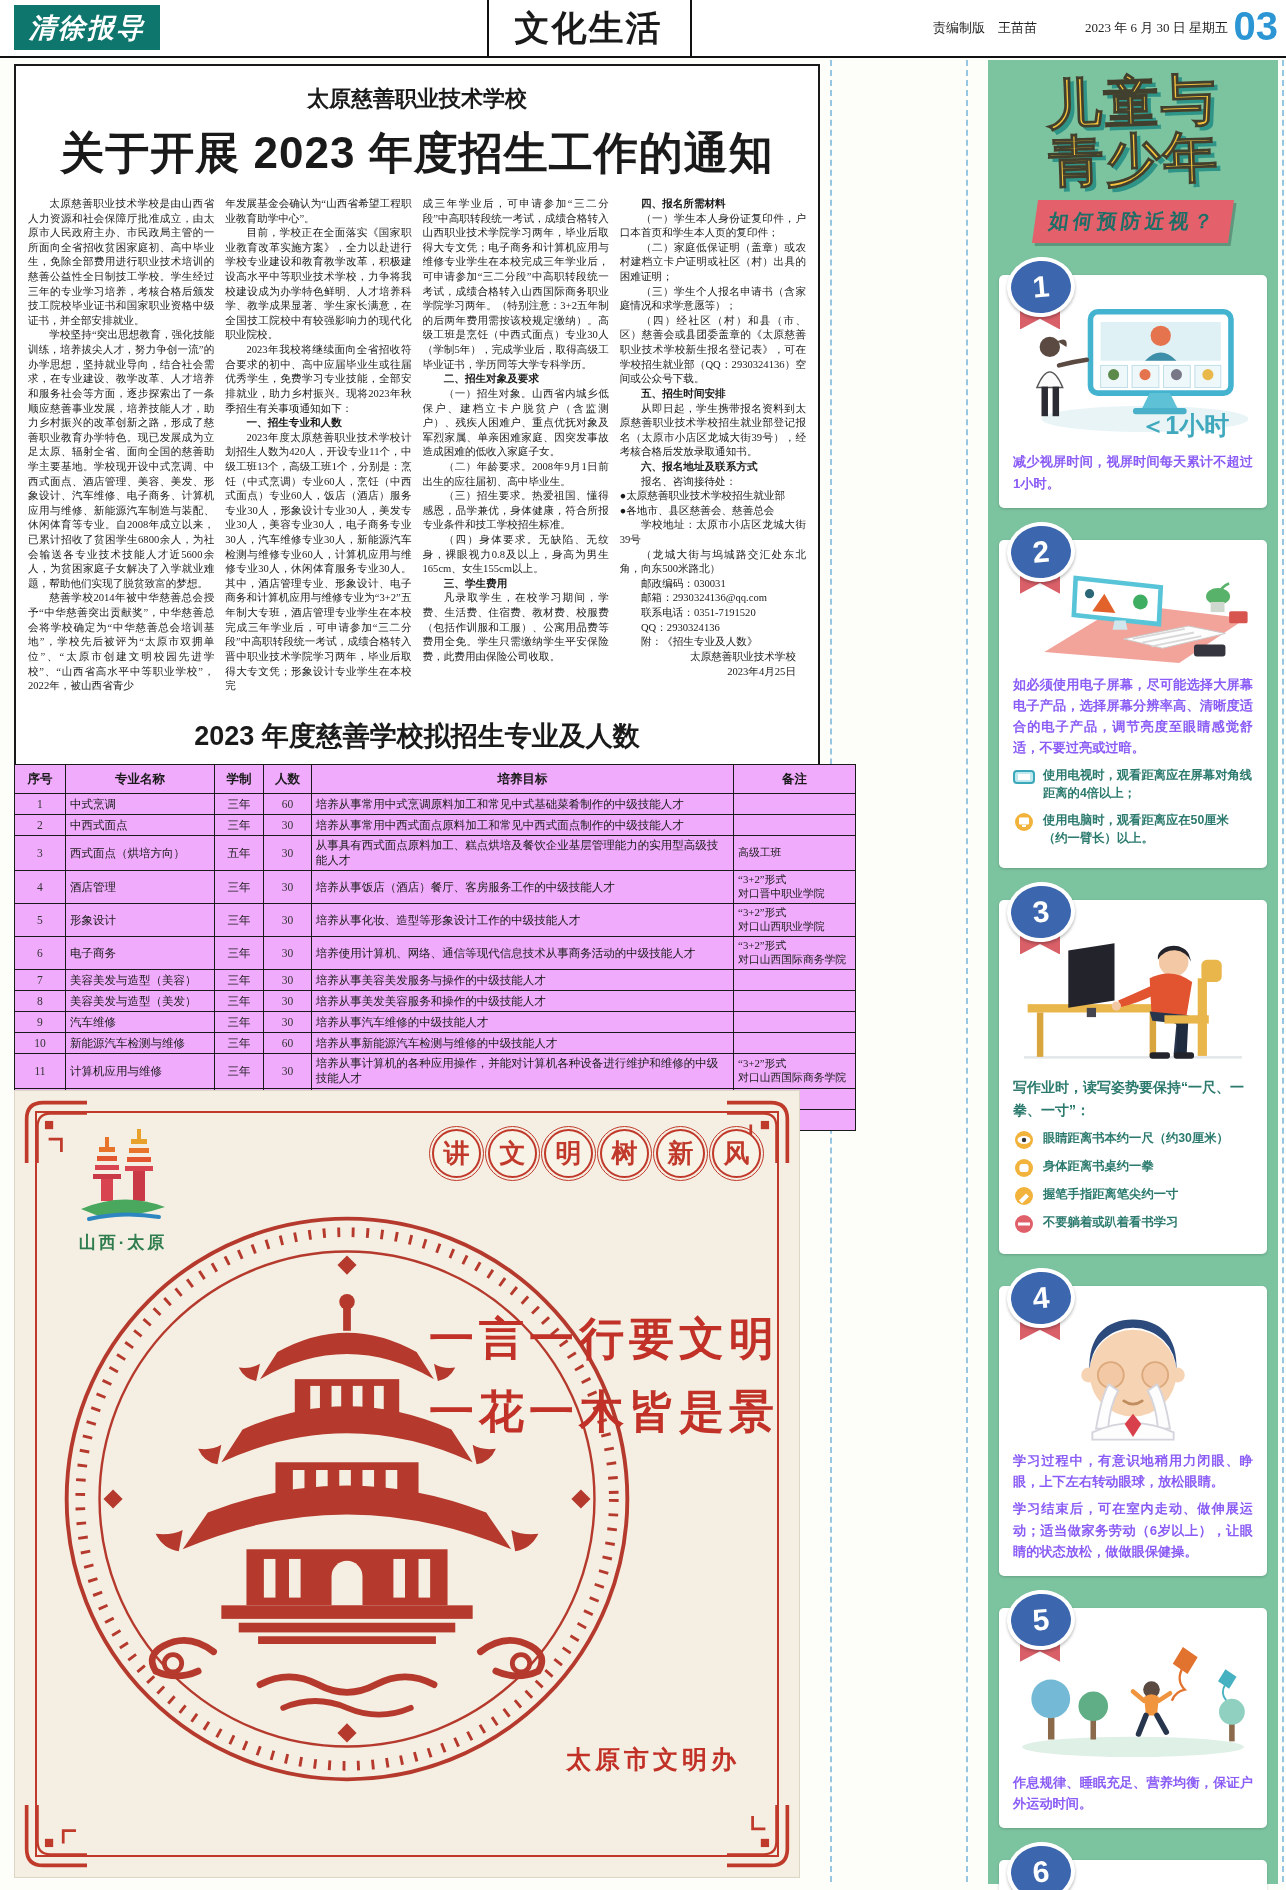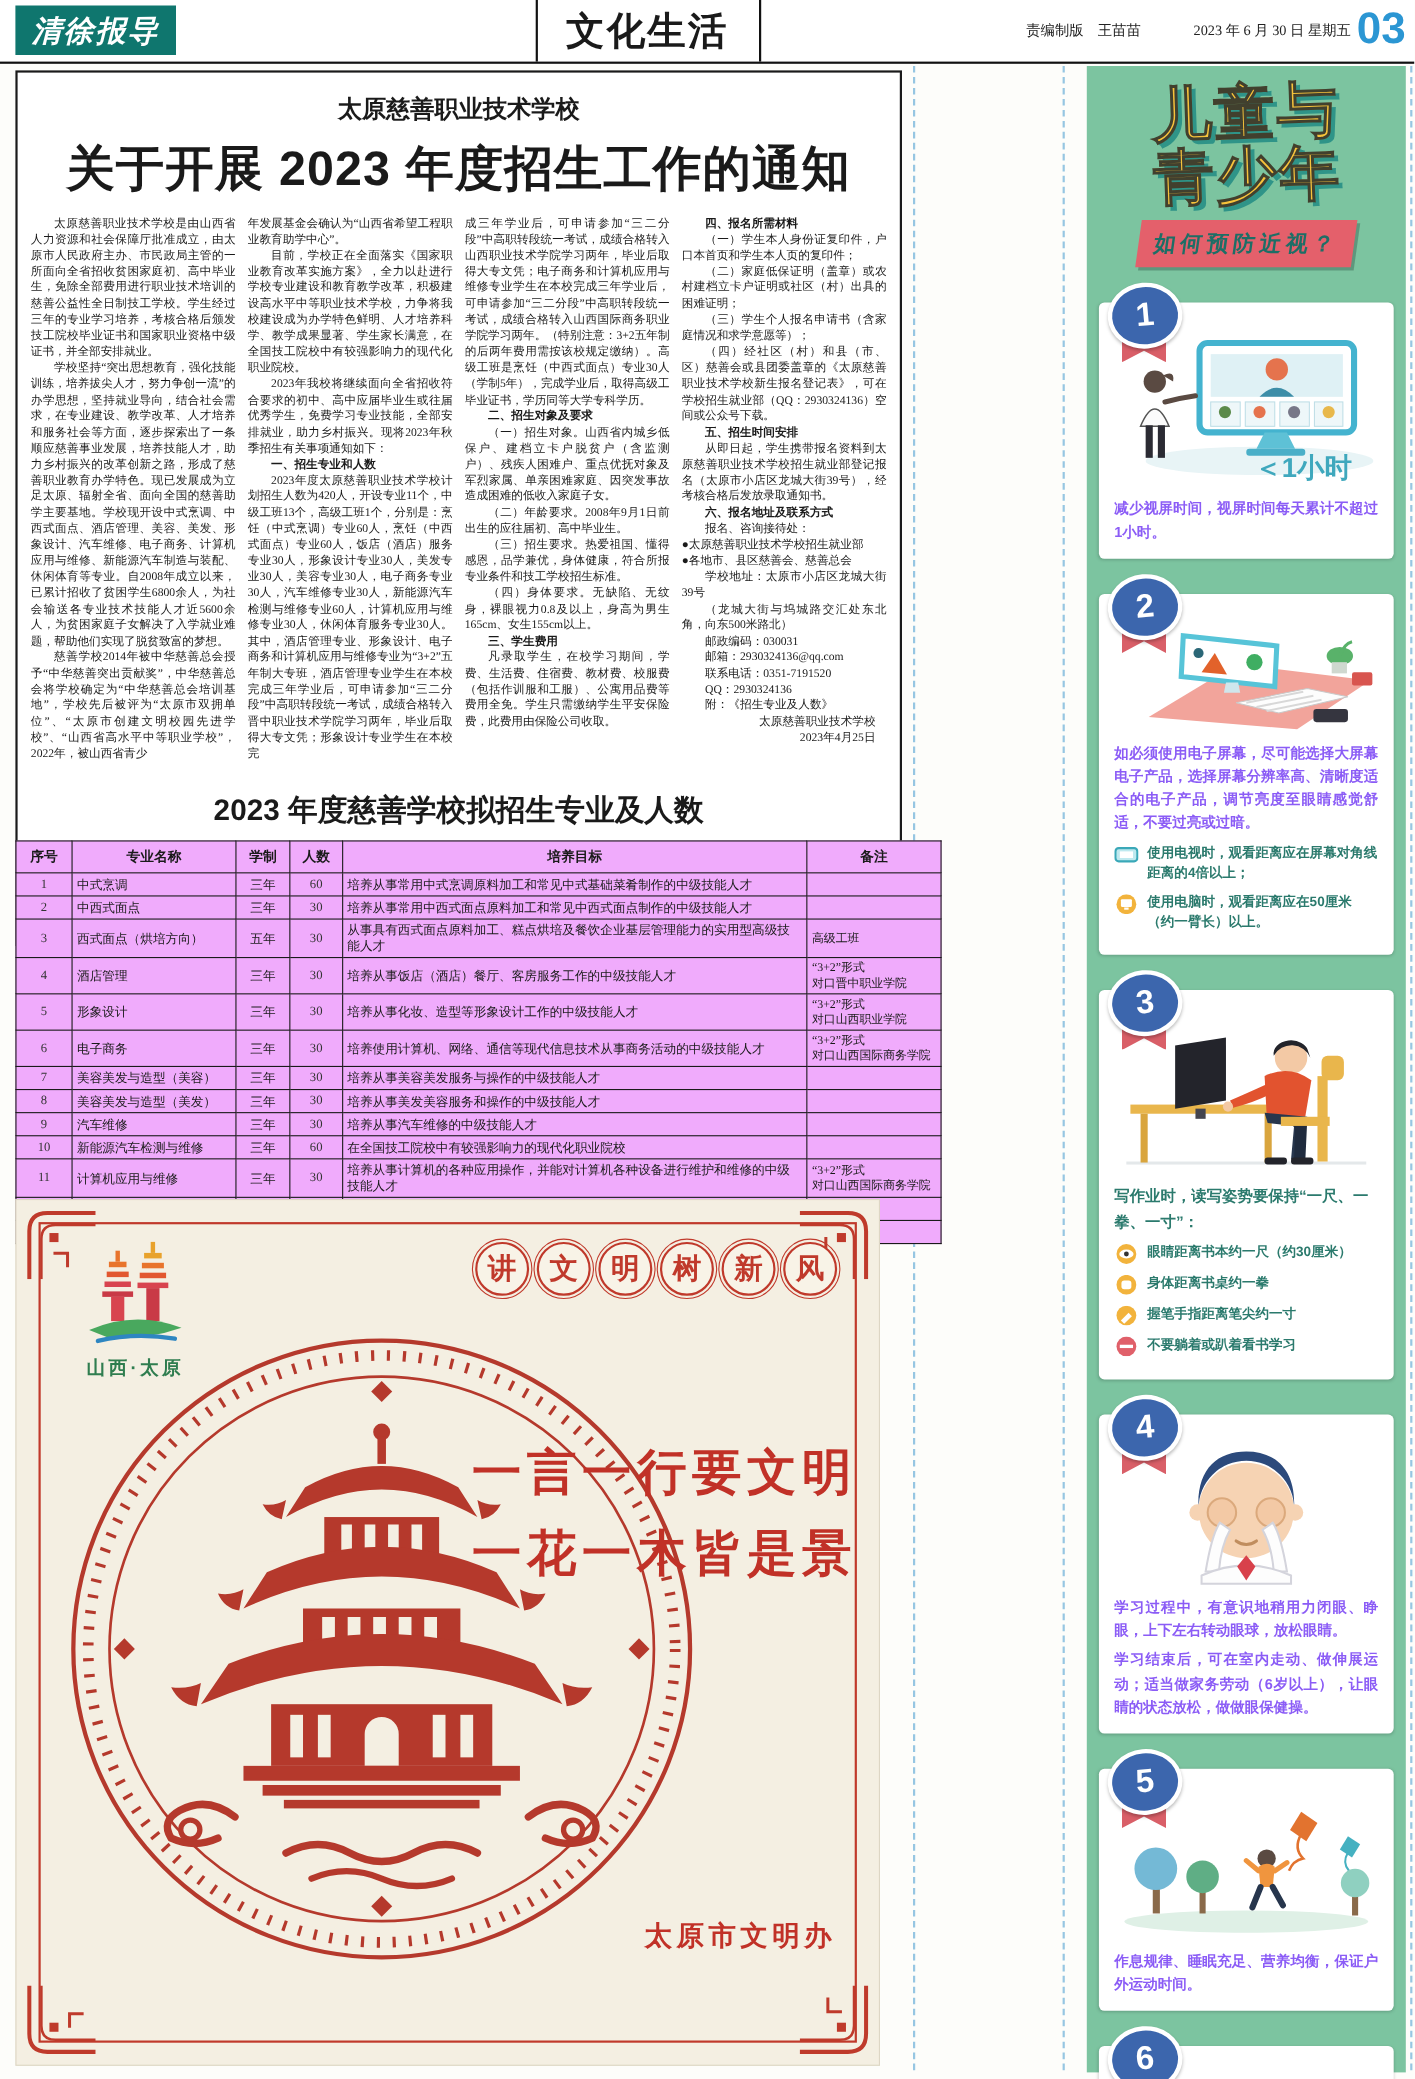--- a/index.html
+++ b/index.html
@@ -60,21 +60,21 @@
   .p-logo-text{margin-top:2px;font-family:"Liberation Sans",sans-serif;font-weight:bold;
                font-size:17px;color:#2f7d4f;letter-spacing:3px;}
   .p-seals{position:absolute;right:38px;top:38px;display:flex;gap:7px;}
   .seal{width:45px;height:45px;border:2.5px solid #c0392b;outline:1px solid #c0392b;outline-offset:2px;
         border-radius:50%;background:#f8f3e7;color:#c0392b;display:flex;align-items:center;justify-content:center;
         font-size:26px;font-weight:bold;font-family:"Liberation Serif",serif;}
   .p-medallion{position:absolute;left:42px;top:118px;width:580px;height:580px;}
   .p-slogan{position:absolute;left:398px;top:212px;width:382px;text-align:center;
             font-family:"Liberation Serif",serif;font-weight:900;color:#c13127;
             font-size:45px;letter-spacing:5px;line-height:1.62;}
-  .p-credit{position:absolute;left:548px;top:652px;width:220px;text-align:center;
+  .p-credit{position:absolute;left:528px;top:652px;width:220px;text-align:center;
             font-family:"Liberation Serif",serif;font-weight:bold;font-size:25px;color:#c13127;letter-spacing:4px;}
   
   .sidebar{position:absolute;left:988px;top:60px;width:290px;height:1824px;background:#7cc4a0;
            box-sizing:border-box;padding:14px 11px 12px;font-family:"Liberation Sans",sans-serif;}
   .sb-title{text-align:center;transform:rotate(-2deg);}
   .sb-title div{font-weight:900;font-size:55px;line-height:1.04;color:#f7c33b;
                 text-shadow:4px 4px 0 #2f9488;-webkit-text-stroke:1px #41402e;letter-spacing:2px;}
   .sb-banner-wrap{text-align:center;margin:12px 0 6px;}
   .sb-banner{display:inline-block;background:#e4606b;color:#1d6e66;font-weight:900;font-size:20px;
              letter-spacing:4px;padding:8px 14px;transform:skewX(-8deg);box-shadow:3px 3px 0 rgba(40,70,60,.35);}
@@ -269,21 +269,21 @@
             <td class="c-num">30</td>
             <td class="c-goal">培养从事汽车维修的中级技能人才</td>
             <td class="c-note"></td>
           </tr>
 
           <tr>
             <td class="c-no">10</td>
             <td class="c-name">新能源汽车检测与维修</td>
             <td class="c-years">三年</td>
             <td class="c-num">60</td>
-            <td class="c-goal">在全国技工院校中有较强影响力的现代化职业院校</td>
+            <td class="c-goal">培养从事新能源汽车检测与维修的中级技能人才</td>
             <td class="c-note"></td>
           </tr>
 
           <tr>
             <td class="c-no">11</td>
             <td class="c-name">计算机应用与维修</td>
             <td class="c-years">三年</td>
             <td class="c-num">30</td>
             <td class="c-goal">培养从事计算机的各种应用操作，并能对计算机各种设备进行维护和维修的中级技能人才</td>
             <td class="c-note">“3+2”形式

